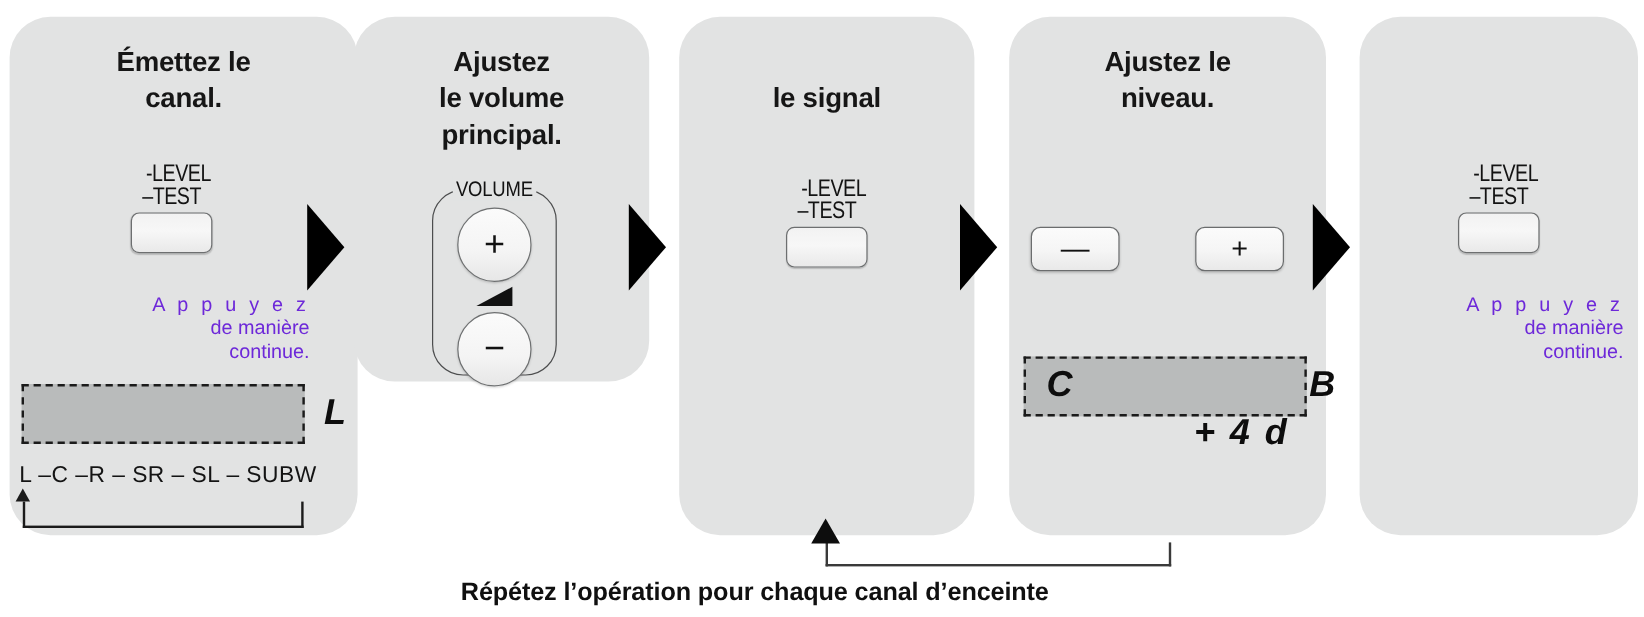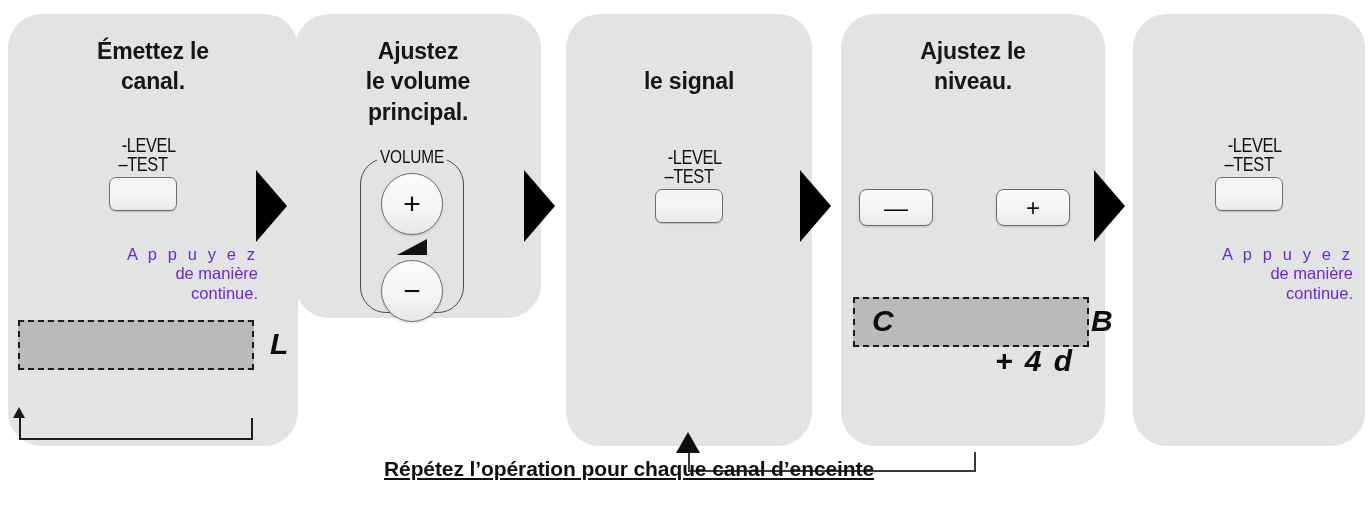--- a/index.html
+++ b/index.html
@@ -253,20 +253,21 @@
 
     <div class="press-note" style="position:absolute; left:20px; top:224px; width:230px;">
       <span class="sp">A p p u y e z</span><br>
       <span>de manière</span><br>
       <span>continue.</span>
     </div>
 
     <div class="lcd" style="left:10px; top:306px; width:236px; height:50px;"></div>
     <div class="lcd-outside" style="left:262px; top:313px;">L</div>
 
+    <div class="chan-chain" style="left:8px; top:372px;">L –C –R – SR – SL – SUBW</div>
     <div class="chan-loop" style="left:11px; top:404px; width:234px; height:22px;"></div>
     <div class="loop-arrowhead" style="left:4.5px; top:393px;"></div>
   </div>
 
   <div class="chevron" style="left:256px; top:170px;"></div>
 
   <div class="panel" style="left:295px; top:14px; width:246px; height:304px;">
 
     <div class="panel-title" style="top:22px;">
       <span>Ajustez</span><br>
@@ -346,15 +347,15 @@
     <div class="press-note" style="position:absolute; left:12px; top:224px; width:208px;">
       <span class="sp">A p p u y e z</span><br>
       <span>de manière</span><br>
       <span>continue.</span>
     </div>
   </div>
 
   <div class="repeat-loop" style="left:688px; top:452px; width:288px; height:20px;"></div>
   <div class="repeat-arrowhead" style="left:676px; top:432px;"></div>
 
-  <div class="repeat-caption" style="left:384px; top:457px;text-decoration:underline;">Répétez l’opération pour chaque canal d’enceinte</div>
+  <div class="repeat-caption" style="left:384px; top:482px;">Répétez l’opération pour chaque canal d’enceinte</div>
 
 </div>
 
 </body></html>

